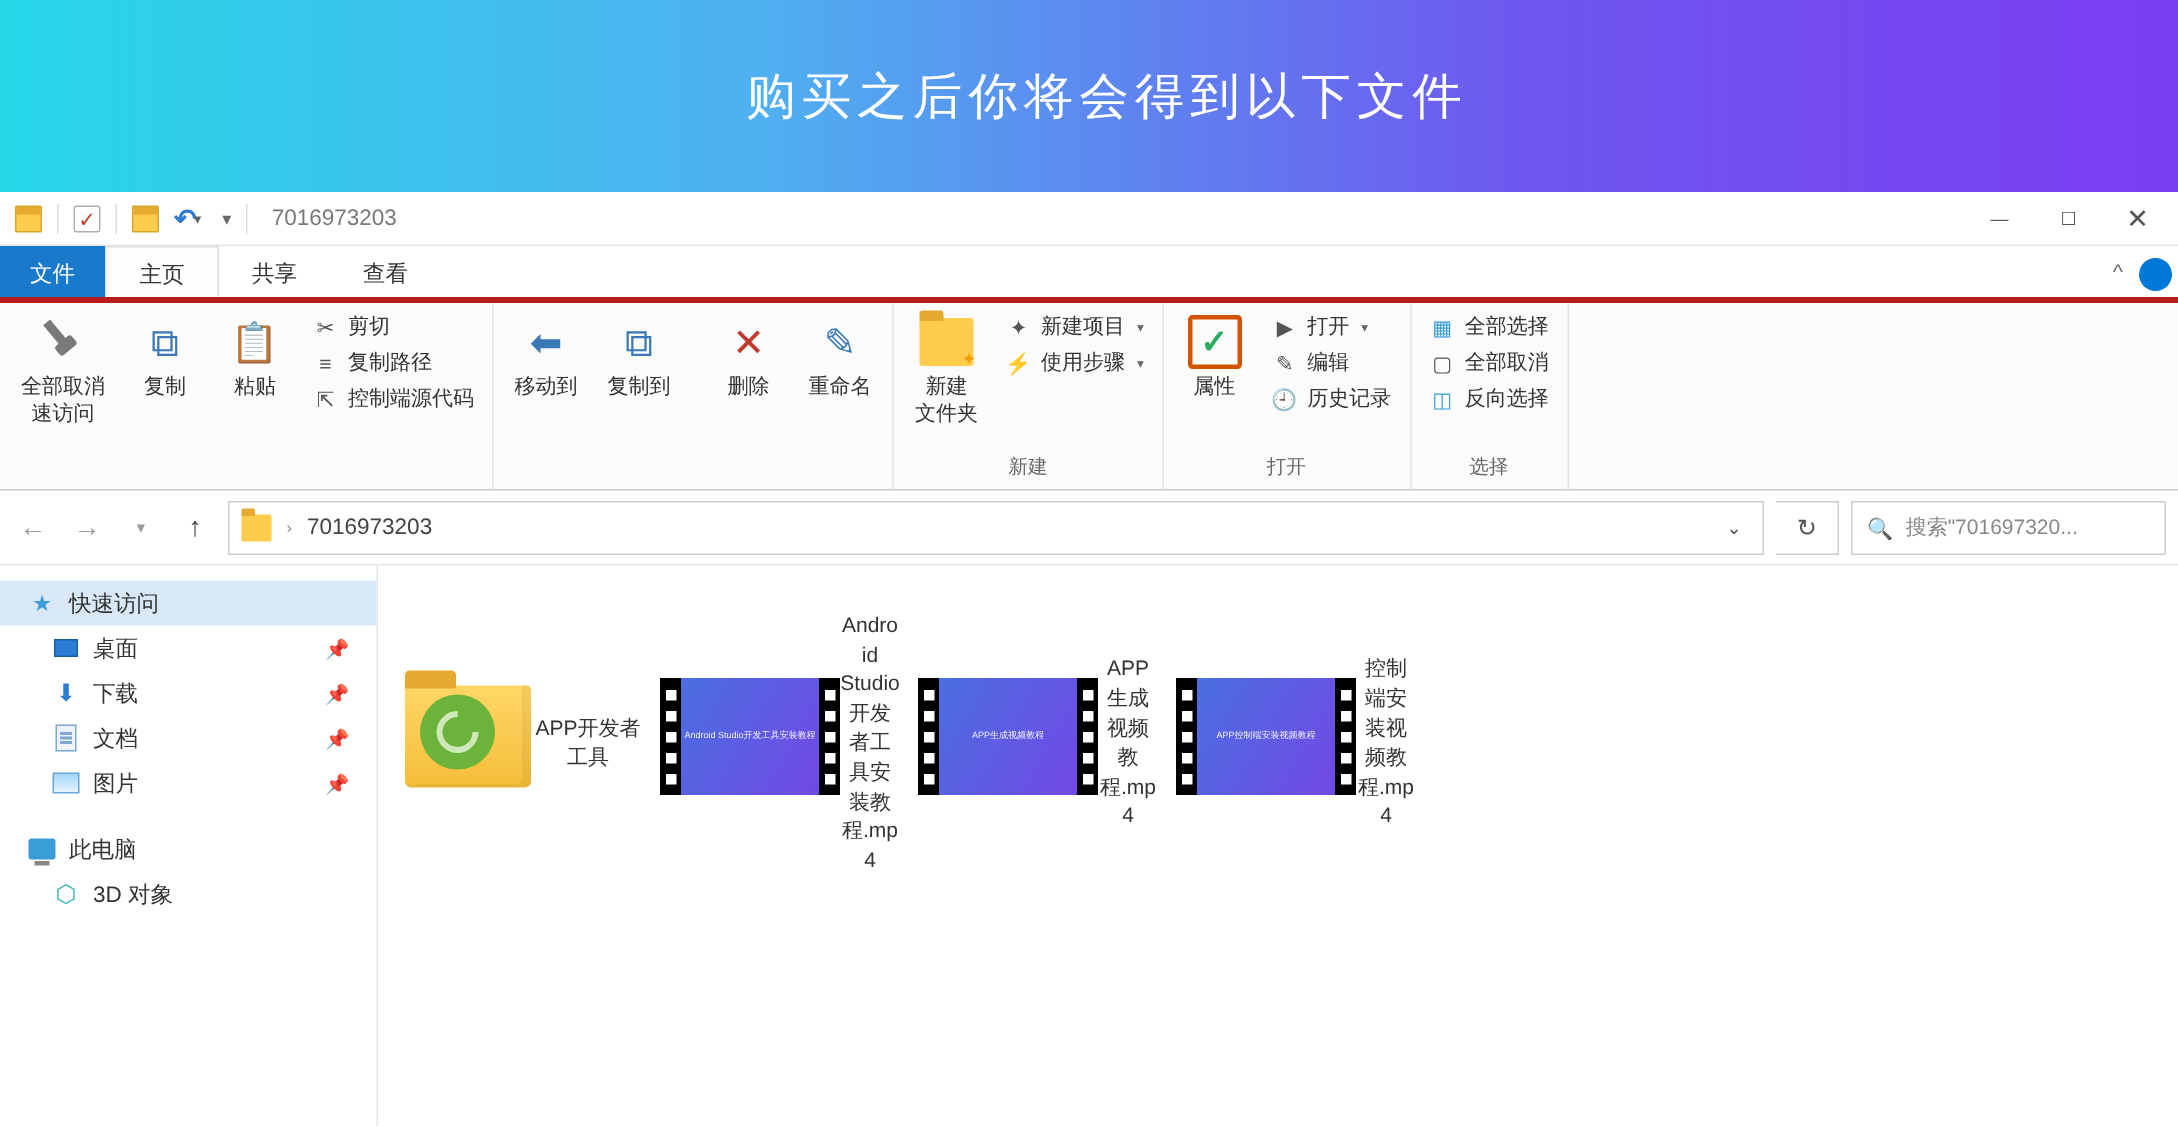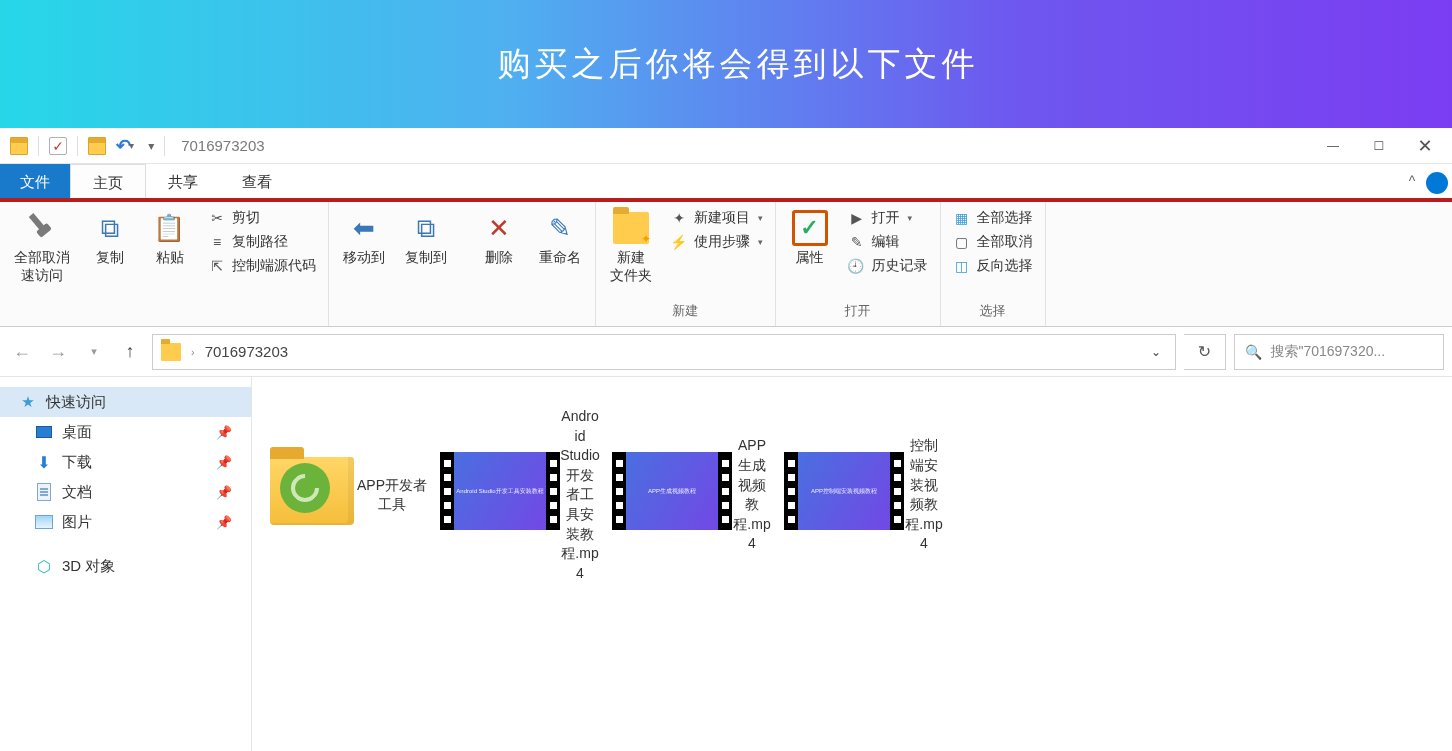--- a/index.html
+++ b/index.html
@@ -318,20 +318,26 @@
       <span class="pin">📌</span>
     </div>
     <div class="side-item indent">
       <span class="side-ico">
           <span class="img-ico"></span>
         </span>
       <span>图片</span>
       <span class="pin">📌</span>
     </div>
     <div style="height:14px"></div>
+    <div class="side-item">
+      <span class="side-ico">
+          <span class="pc-ico"></span>
+        </span>
+      <span>此电脑</span>
+    </div>
     <div class="side-item indent">
       <span class="side-ico cube-ico">⬡</span>
       <span>3D 对象</span>
     </div>
   </div>
 
   <div class="files">
     <div class="file-item">
       <div class="file-thumb">
           <div class="folder-big appdev">

